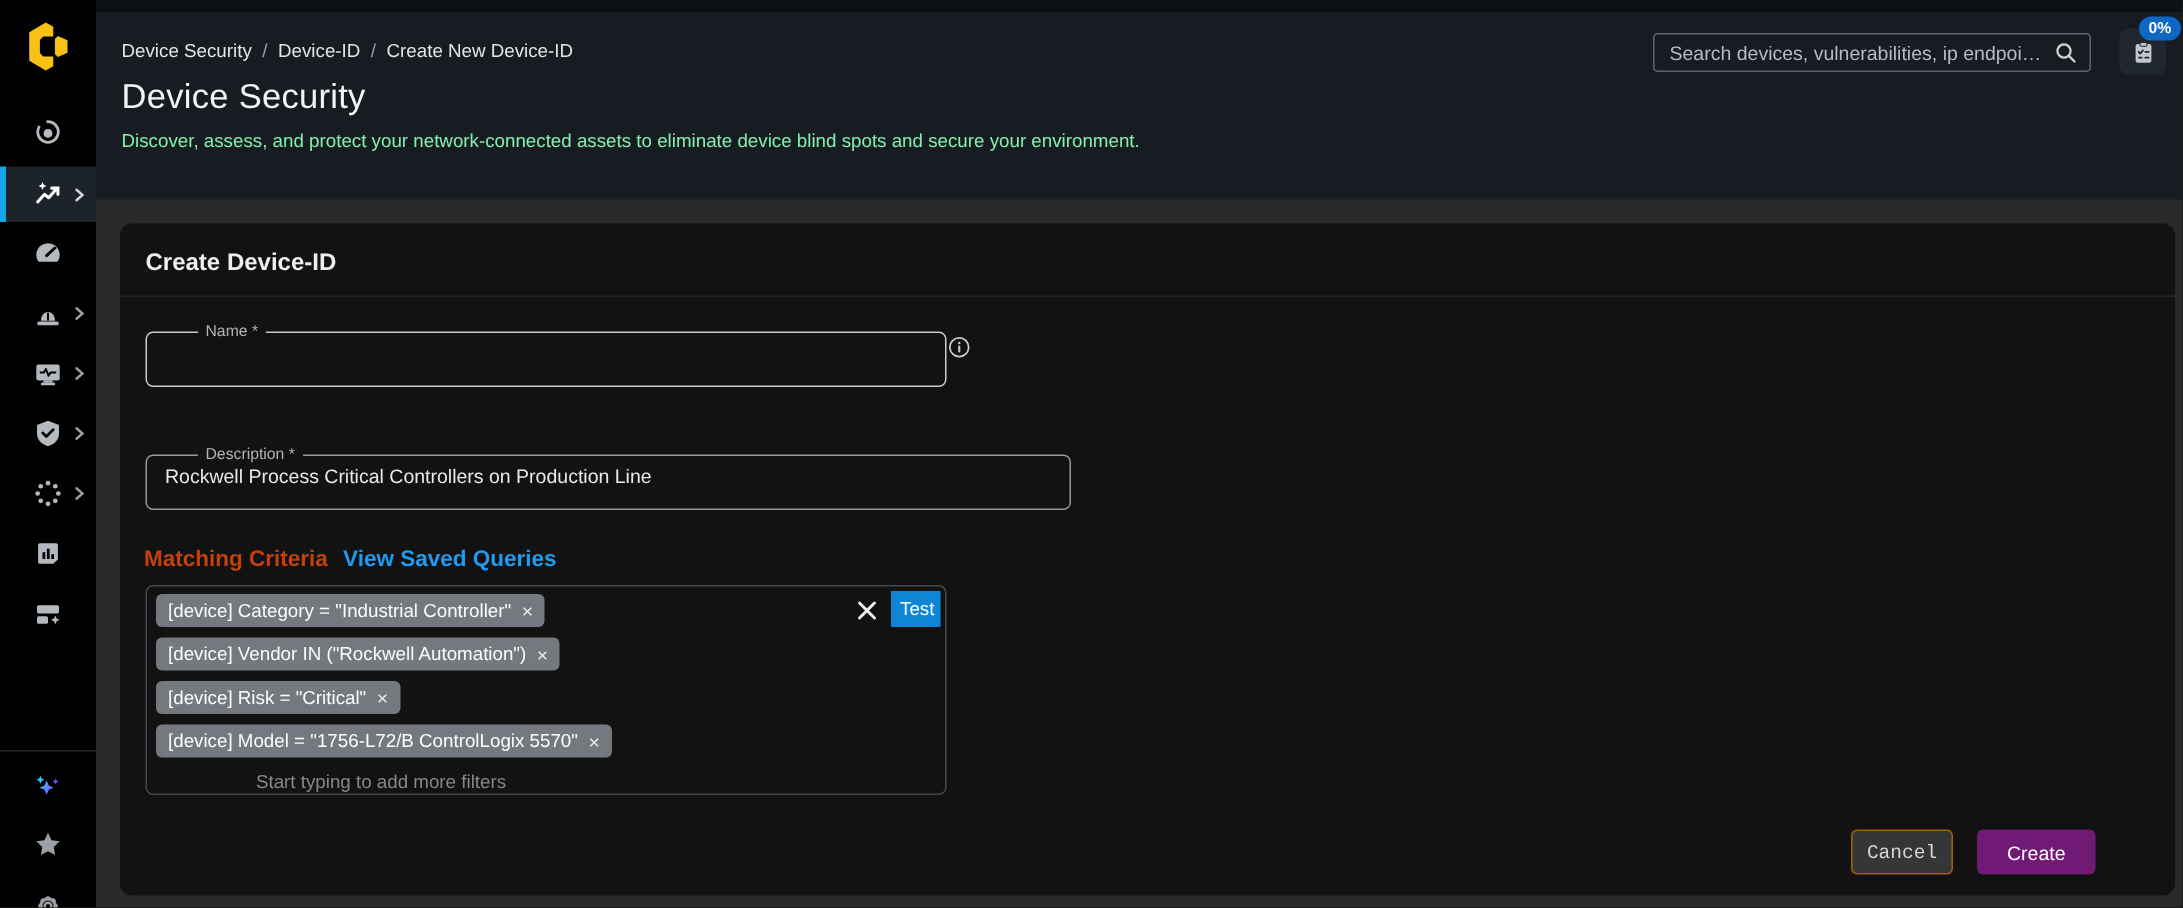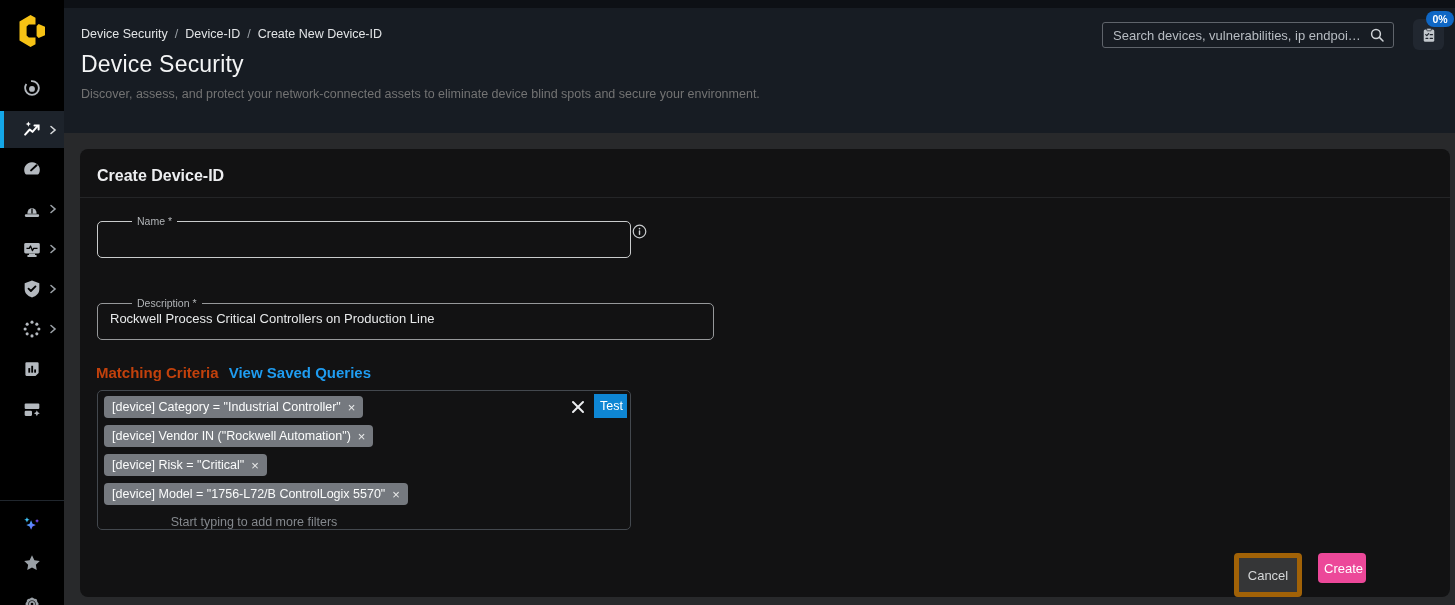--- a/index.html
+++ b/index.html
@@ -18,21 +18,21 @@
   .nav-item.active{background:#1d232b;height:37px;}
   .nav-item.active::before{content:"";position:absolute;left:0;top:0;width:4px;height:100%;background:#14a7e8;}
   .side-divider{position:absolute;left:0;top:500px;width:64px;height:1px;background:#20262d;}
   
   .header{position:absolute;left:64px;top:0;width:1391px;height:133px;background:#171c23;}
   .top-strip{position:absolute;left:0;top:0;width:100%;height:8px;background:#0d1015;}
   .breadcrumb{position:absolute;left:17px;top:27px;font-size:12.5px;color:#e2e4e6;display:flex;gap:7px;}
   .breadcrumb span{cursor:pointer;}
   .breadcrumb .sep{color:#9aa0a6;cursor:default;}
   .page-title{position:absolute;left:17px;top:51px;font-size:23px;font-weight:400;color:#f3f4f5;letter-spacing:.2px;}
-  .page-subtitle{position:absolute;left:17px;top:87px;font-size:12.5px;color:#737373;}
+  .page-subtitle{position:absolute;left:17px;top:87px;font-size:12.5px;color:#86efac;}
   .search-box{position:absolute;left:1038px;top:22px;width:292px;height:26px;border:1px solid #5f646b;border-radius:3px;background:transparent;display:flex;align-items:center;box-sizing:border-box;padding:0 8px;}
   .search-box input{flex:1;background:transparent;border:none;outline:none;color:#c6cace;font-size:13px;font-family:inherit;}
   .search-box input::placeholder{color:#b7bcc2;}
   .search-box .sicon{width:16px;height:16px;flex:0 0 auto;cursor:pointer;}
   .tasks-btn{position:absolute;left:1349px;top:19px;width:31px;height:31px;background:#212730;border-radius:6px;display:flex;align-items:center;justify-content:center;cursor:pointer;}
   .progress-badge{position:absolute;left:1362px;top:11px;min-width:16px;padding:2px 6px;background:#0f67c5;color:#fff;font-size:10.5px;font-weight:700;border-radius:9px;text-align:center;z-index:3;}
   
   .card{position:absolute;left:80px;top:149px;width:1370px;height:448px;background:#121213;border-radius:8px;}
   .card-title{position:absolute;left:17px;top:18px;font-size:16px;font-weight:600;color:#edeef0;}
   .card-divider{position:absolute;left:0;top:48px;width:100%;height:1px;background:#242527;}
@@ -45,22 +45,22 @@
   .mc-row{position:absolute;left:16px;top:215px;font-size:15px;}
   .mc-label{font-weight:700;color:#c2410c;}
   .mc-link{color:#1f9cf0;font-weight:600;margin-left:6px;cursor:pointer;}
   .filter-box{position:absolute;left:17px;top:241px;width:534px;height:140px;border:1px solid #43484e;border-radius:5px;box-sizing:border-box;padding:5px 6px;}
   .chip{display:flex;width:fit-content;align-items:center;gap:7px;background:#75797f;color:#fbfcfc;font-size:12.5px;border-radius:4px;padding:3px 8px;margin-bottom:7px;height:16px;cursor:default;}
   .chip .x{color:#ebecec;font-size:13px;cursor:pointer;line-height:1;}
   .filter-input{border:none;outline:none;background:transparent;font-size:12.5px;color:#d4d7da;font-family:inherit;width:300px;padding:2px 0;text-align:center;}
   .filter-input::placeholder{color:#84888d;}
   .clear-x{position:absolute;left:489px;top:249px;width:18px;height:18px;cursor:pointer;}
   .test-btn{position:absolute;left:514px;top:245px;width:33px;height:24px;background:#0e86d4;border:none;border-radius:0;color:#fff;font-size:12.5px;font-family:inherit;cursor:pointer;}
-  .cancel-btn{position:absolute;left:1154px;top:404px;width:68px;height:44px;background:#353637;border:5px solid #a16207;border-radius:4px;color:#d5d7d8;font-size:13px;font-family:Liberation Sans, sans-serif;cursor:pointer;}
-  .create-btn{position:absolute;left:1238px;top:404px;width:48px;height:30px;background:#ec4899;border:none;border-radius:4px;color:#fff;font-size:13px;font-family:inherit;cursor:pointer;}
+  .cancel-btn{position:absolute;left:1154px;top:404px;width:68px;height:30px;background:#353637;border:1px solid #a16207;border-radius:4px;color:#d5d7d8;font-size:13px;font-family:Liberation Mono, monospace;cursor:pointer;}
+  .create-btn{position:absolute;left:1238px;top:404px;width:79px;height:30px;background:#701a75;border:none;border-radius:4px;color:#fff;font-size:13px;font-family:inherit;cursor:pointer;}
 </style>
 </head>
 <body>
 
 <div class="sidebar">
   <svg class="logo" viewBox="0 0 36 36">
     <path fill="#f6c215" d="M16.5 2 L5.5 8.5 L5.5 27.5 L16.5 34 L21.5 31.2 L21.5 24.6 L14.8 24.6 L12.6 22.4 L12.6 13.6 L14.8 11.4 L21.5 11.4 L21.5 4.8 Z"></path>
     <path fill="#f6c215" d="M24.6 11 L31 13.8 L31 22.2 L24.6 25 L22.6 23 L22.6 13 Z"></path>
   </svg>
 

